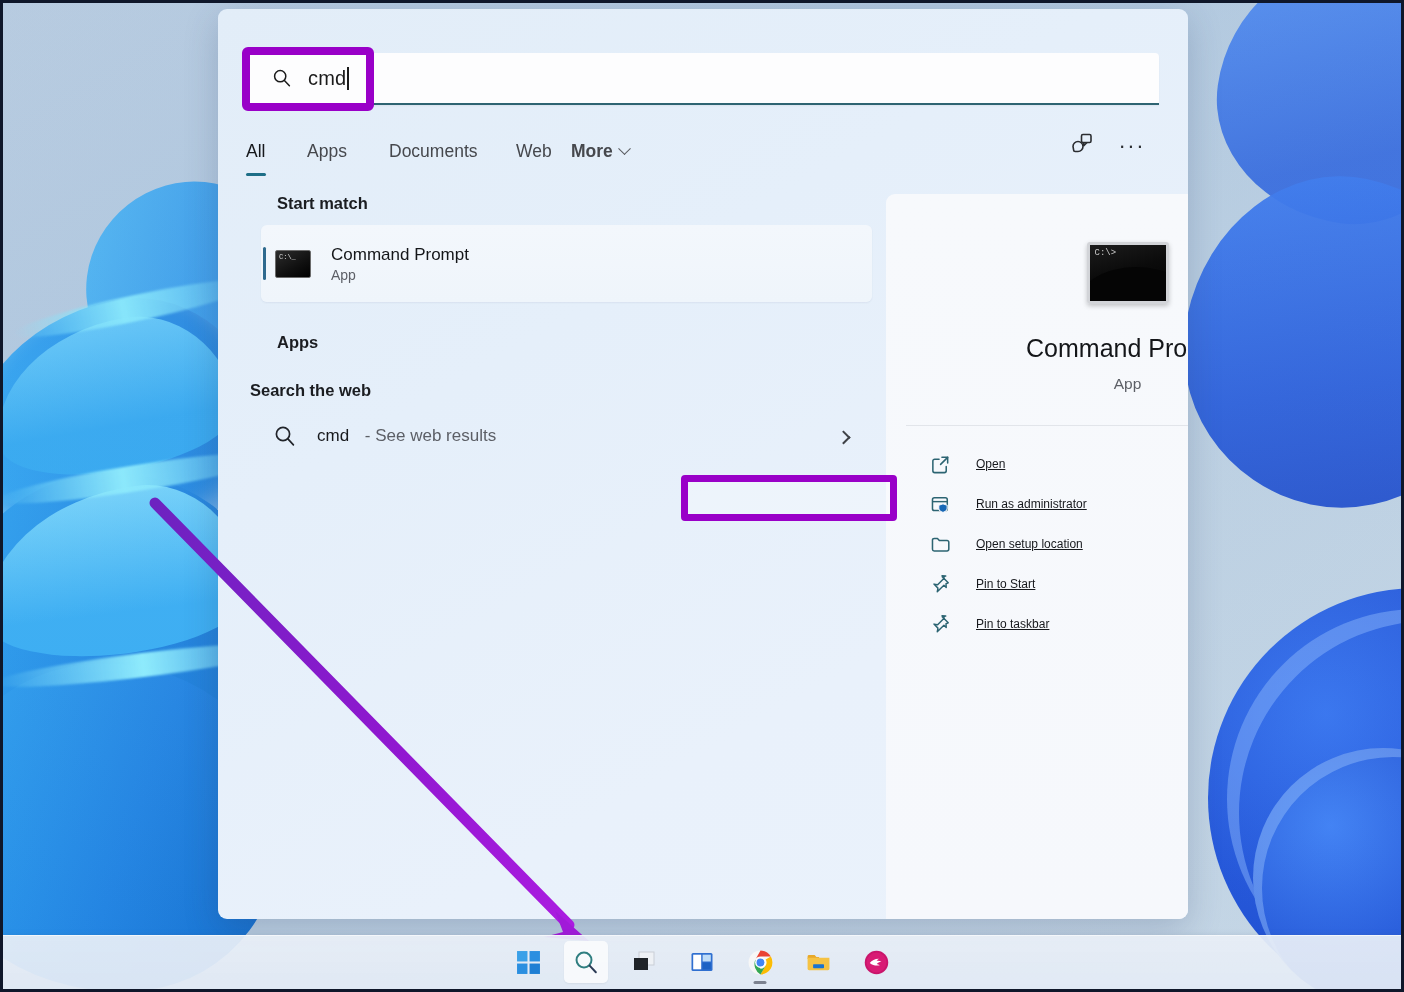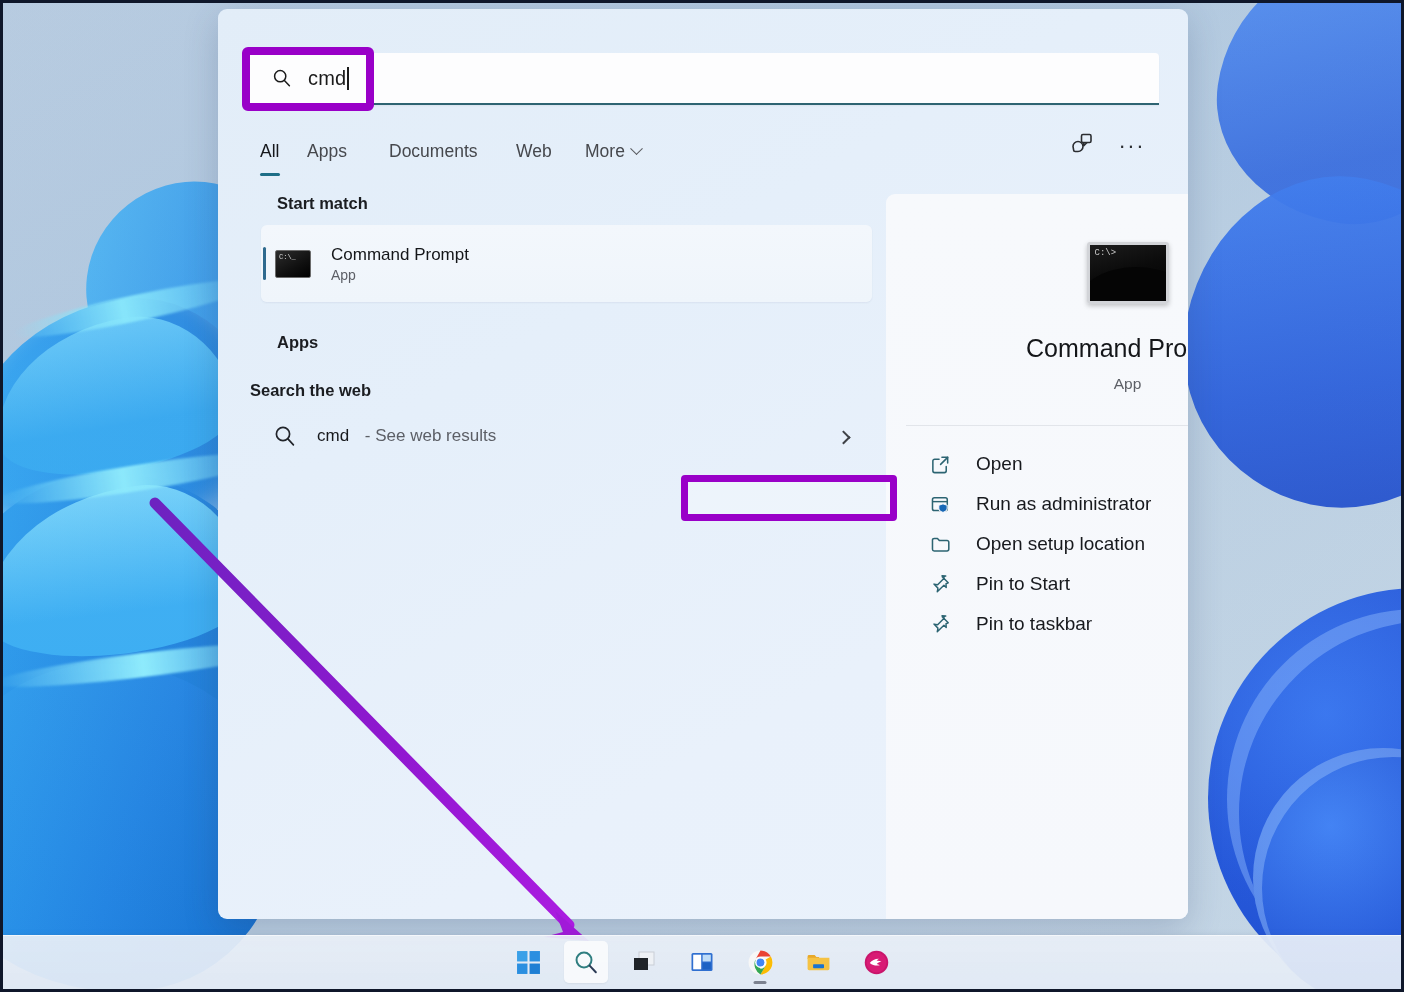--- a/index.html
+++ b/index.html
@@ -281,21 +281,21 @@
   }
   #actions { position:absolute; left:0; top:250px; width:100%; }
   .action-row {
     position:relative; height:40px; margin:0 18px;
     display:flex; align-items:center; border-radius:4px;
   }
   .action-icon {
     width:24px; margin-left:24px; margin-right:24px;
     display:flex; justify-content:center; flex:none;
   }
-  .action-label { font-size:19px; color:#17191d; }
+  .action-label { font-size:12px; color:#17191d;text-decoration:underline; }
 
   
   #admin-highlight {
     position:absolute; left:678px; top:472px; width:216px; height:46px;
     border:7px solid #9900c8;
     border-radius:4px;
     pointer-events:none;
     z-index:40;
     background:rgba(255,255,255,.25);
   }
@@ -354,34 +354,34 @@
         <svg width="20" height="20" viewBox="0 0 20 20">
           <circle cx="8.2" cy="8.2" r="5.6" fill="none" stroke="#1b1b1b" stroke-width="1.5"></circle>
           <line x1="12.4" y1="12.4" x2="17.4" y2="17.8" stroke="#1b1b1b" stroke-width="1.5" stroke-linecap="round"></line>
         </svg>
       </span>
       <span id="search-text">cmd</span>
         <span id="caret"></span>
     </div>
 
     <div id="tabs">
-      <div class="tab active" style="left:14px;">
+      <div class="tab active" style="left:0px;">
         <span>All</span>
         <span class="underline"></span>
       </div>
       <div class="tab" style="left:61px;">
         <span>Apps</span>
       </div>
       <div class="tab" style="left:143px;">
         <span>Documents</span>
       </div>
       <div class="tab" style="left:270px;">
         <span>Web</span>
       </div>
-      <div class="tab" style="left:339px;">
+      <div class="tab" style="left:325px;font-weight:bold;">
         <span>More</span>
         <span class="chev-dn"></span>
       </div>
 
       <div id="tab-icons">
         <span>
           <svg width="26" height="26" viewBox="0 0 26 26">
             <path d="M4 15.5a5 5 0 1 1 5 5H6.2a1.6 1.6 0 0 1-1.6-1.6z" fill="none" stroke="#2b2d31" stroke-width="1.6"></path>
             <rect x="12.5" y="3.5" width="9.5" height="8" rx="1.4" fill="none" stroke="#2b2d31" stroke-width="1.6"></rect>
             <path d="M14.8 11.5v3.2l3.2-3.2" fill="none" stroke="#2b2d31" stroke-width="1.6" stroke-linejoin="round"></path>

